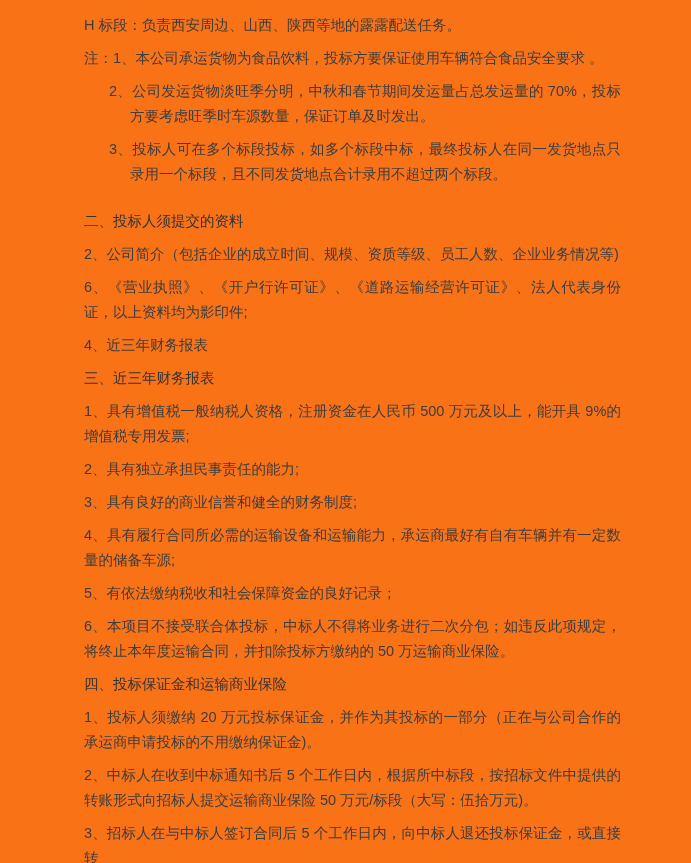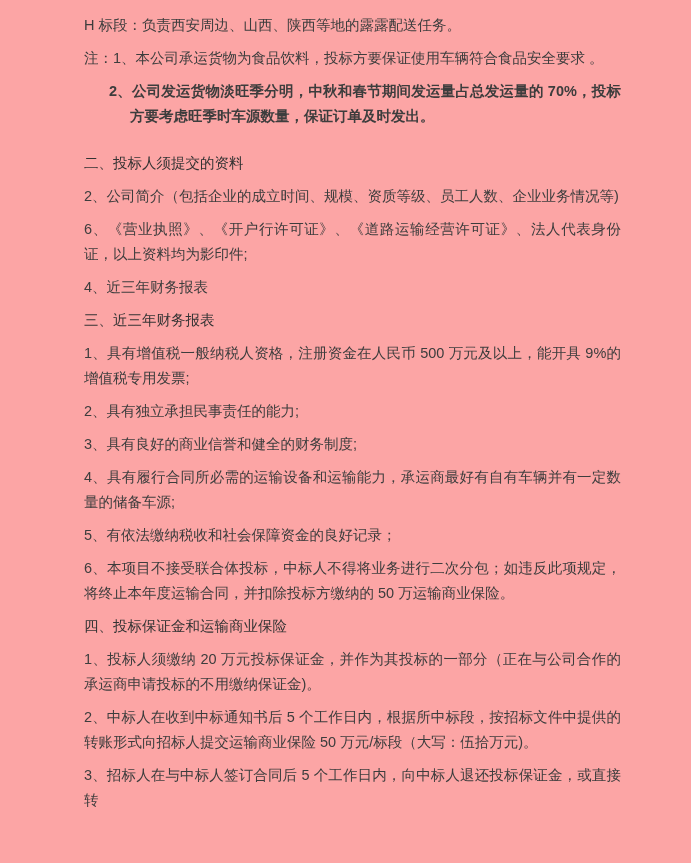--- a/index.html
+++ b/index.html
@@ -10,21 +10,21 @@
   body {
     width: 691px;
     height: 863px;
     overflow: hidden;
     font-family: "Liberation Sans", "DejaVu Sans", sans-serif;
   }
   .page {
     position: relative;
     width: 691px;
     height: 863px;
-    background: #fca5a5;
+    background: #f97316;
   }
   .doc {
     position: absolute;
     left: 84px;
     top: 13px;
     width: 537px;
     color: #3d3d3d;
     font-size: 14.5px;
     line-height: 25px;
     text-align: justify;
@@ -37,32 +37,32 @@
     color: #333333;
   }
   .gap-before {
     margin-top: 22px !important;
   }
   
   .note {
     margin-left: 25px !important;
     padding-left: 21px;
     text-indent: -21px;
-    font-weight: bold;
   }
 </style>
 </head>
 <body>
 
 <div class="page">
   <div class="doc">
 
     <p>H 标段：负责西安周边、山西、陕西等地的露露配送任务。</p>
     <p>注：1、本公司承运货物为食品饮料，投标方要保证使用车辆符合食品安全要求 。</p>
     <p class="note">2、公司发运货物淡旺季分明，中秋和春节期间发运量占总发运量的 70%，投标方要考虑旺季时车源数量，保证订单及时发出。</p>
+    <p class="note">3、投标人可在多个标段投标，如多个标段中标，最终投标人在同一发货地点只录用一个标段，且不同发货地点合计录用不超过两个标段。</p>
 
     <p class="heading gap-before">二、投标人须提交的资料</p>
     <p>2、公司简介（包括企业的成立时间、规模、资质等级、员工人数、企业业务情况等)</p>
     <p>6、《营业执照》、《开户行许可证》、《道路运输经营许可证》、法人代表身份证，以上资料均为影印件;</p>
     <p>4、近三年财务报表</p>
 
     <p class="heading">三、近三年财务报表</p>
     <p>1、具有增值税一般纳税人资格，注册资金在人民币 500 万元及以上，能开具 9%的增值税专用发票;</p>
     <p>2、具有独立承担民事责任的能力;</p>
     <p>3、具有良好的商业信誉和健全的财务制度;</p>

